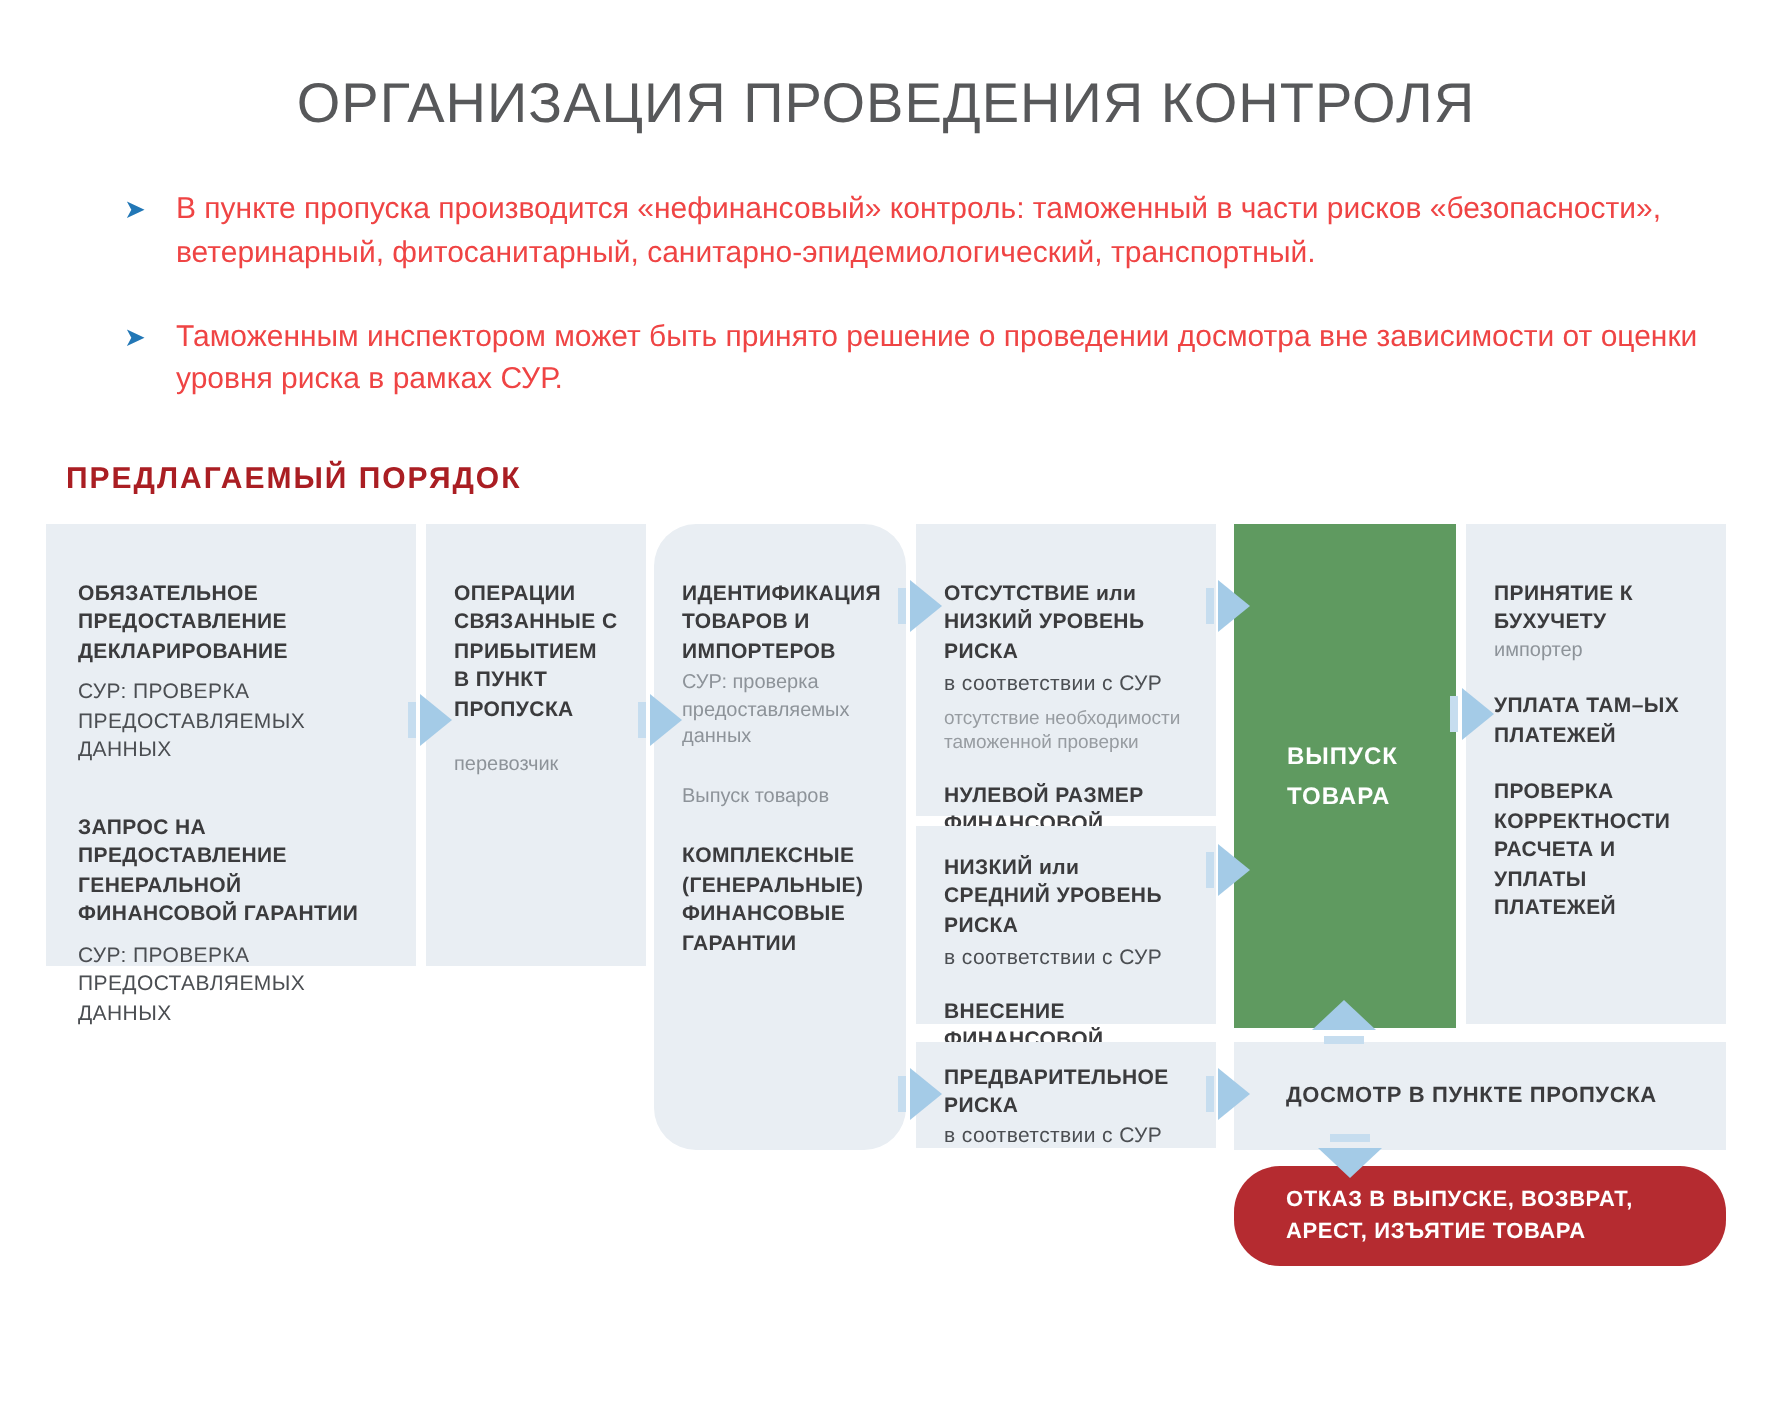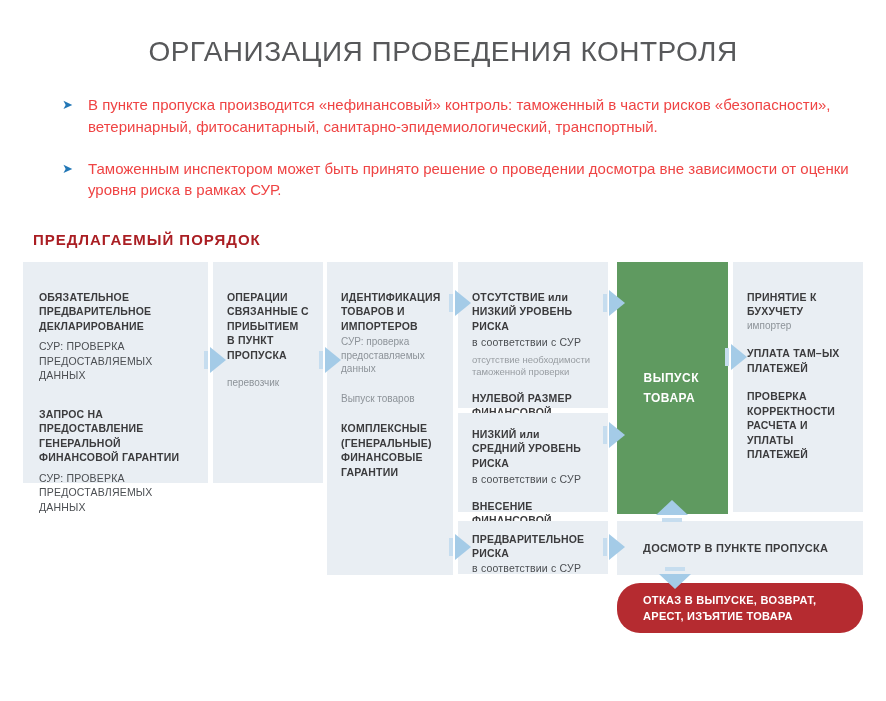--- a/index.html
+++ b/index.html
@@ -67,32 +67,32 @@
     </div>
     <div class="bullet-row">
       <span class="bullet-marker">➤</span>
       <div class="bullet-text">Таможенным инспектором может быть принято решение о проведении досмотра вне зависимости от оценки уровня риска в рамках СУР.</div>
     </div>
   </div>
 
   <div class="section-header">ПРЕДЛАГАЕМЫЙ ПОРЯДОК</div>
 
   <div class="panel" style="left:23px; top:262px; width:185px; height:221px; padding:28px 16px 0;">
-    <div class="t-bold mb6">ОБЯЗАТЕЛЬНОЕ ПРЕДВАРИТЕЛЬНОЕ ДЕКЛАРИРОВАНИЕ</div>
+    <div class="t-bold mb6">ОБЯЗАТЕЛЬНОЕ ПРЕДОСТАВЛЕНИЕ ДЕКЛАРИРОВАНИЕ</div>
     <div class="t-reg mb24">СУР:  ПРОВЕРКА ПРЕДОСТАВЛЯЕМЫХ ДАННЫХ</div>
     <div class="t-bold mb6">ЗАПРОС НА ПРЕДОСТАВЛЕНИЕ ГЕНЕРАЛЬНОЙ ФИНАНСОВОЙ ГАРАНТИИ</div>
     <div class="t-reg">СУР:  ПРОВЕРКА ПРЕДОСТАВЛЯЕМЫХ ДАННЫХ</div>
   </div>
 
   <div class="panel" style="left:213px; top:262px; width:110px; height:221px; padding:28px 14px 0;">
     <div class="t-bold mb14">ОПЕРАЦИИ СВЯЗАННЫЕ С ПРИБЫТИЕМ В ПУНКТ ПРОПУСКА</div>
     <div class="t-gray">перевозчик</div>
   </div>
 
-  <div class="panel" style="left:327px; top:262px; width:126px; height:313px; padding:28px 14px 0;">
+  <div class="panel" style="left:327px; top:262px; width:126px; height:313px; padding:28px 14px 0;border-radius:21px;">
     <div class="t-bold mb2">ИДЕНТИФИКАЦИЯ ТОВАРОВ И ИМПОРТЕРОВ</div>
     <div class="t-gray mb16">СУР:  проверка предоставляемых данных</div>
     <div class="t-gray mb16">Выпуск товаров</div>
     <div class="t-bold">КОМПЛЕКСНЫЕ (ГЕНЕРАЛЬНЫЕ) ФИНАНСОВЫЕ ГАРАНТИИ</div>
   </div>
 
   <div class="panel" style="left:458px; top:262px; width:150px; height:146px; padding:28px 14px 0;">
     <div class="t-bold mb2">ОТСУТСТВИЕ или НИЗКИЙ УРОВЕНЬ РИСКА</div>
     <div class="t-reg mb4">в соответствии с СУР</div>
     <div class="t-note mb12">отсутствие необходимости таможенной проверки</div>

